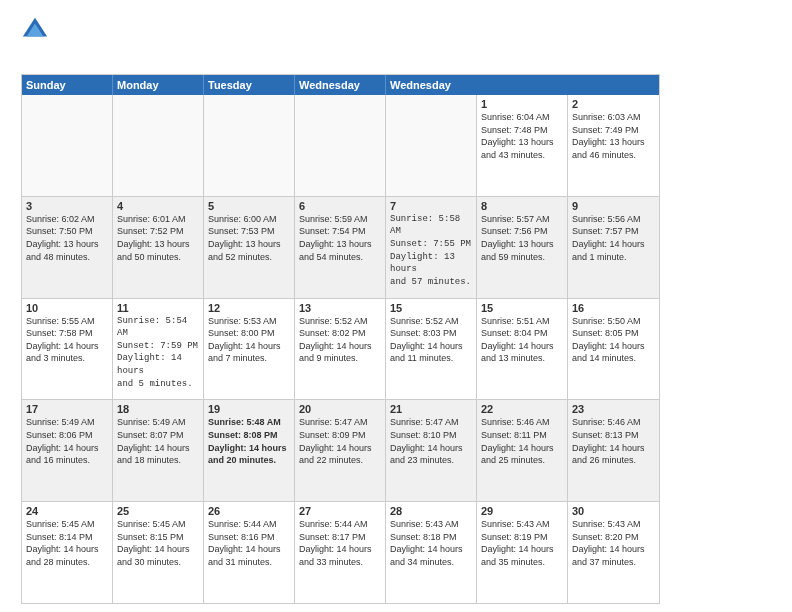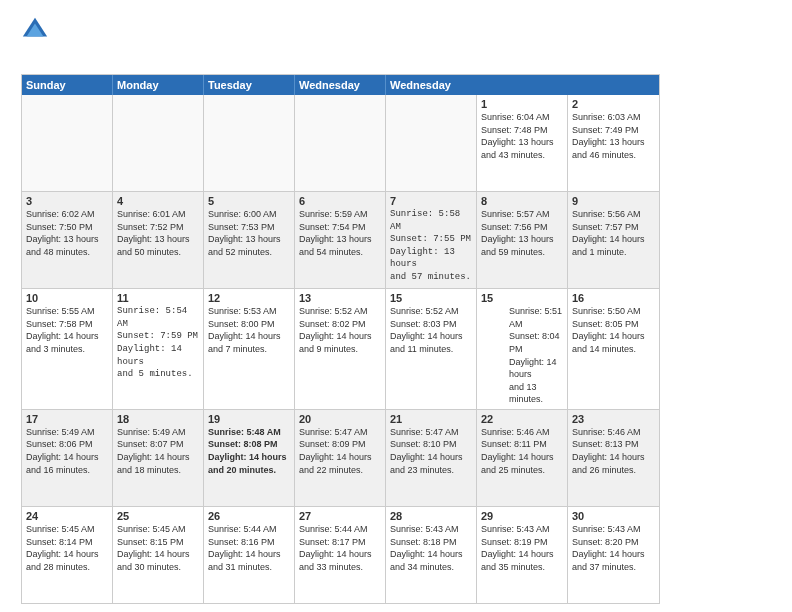--- a/index.html
+++ b/index.html
@@ -251,21 +251,21 @@
           </div>
           <div class="cal-cell">
             <span class="day-num">15</span>
             <div class="day-info" style="white-space: pre-line;">Sunrise: 5:52 AM
 Sunset: 8:03 PM
 Daylight: 14 hours
 and 11 minutes.</div>
           </div>
           <div class="cal-cell">
             <span class="day-num">15</span>
-            <div class="day-info" style="white-space: pre-line; margin-left: 28px;">Sunrise: 5:51 AM
+            <div class="day-info" style="white-space: pre-line;">Sunrise: 5:51 AM
 Sunset: 8:04 PM
 Daylight: 14 hours
 and 13 minutes.</div>
           </div>
           <div class="cal-cell">
             <span class="day-num">16</span>
             <div class="day-info" style="white-space: pre-line;">Sunrise: 5:50 AM
 Sunset: 8:05 PM
 Daylight: 14 hours
 and 14 minutes.</div>

